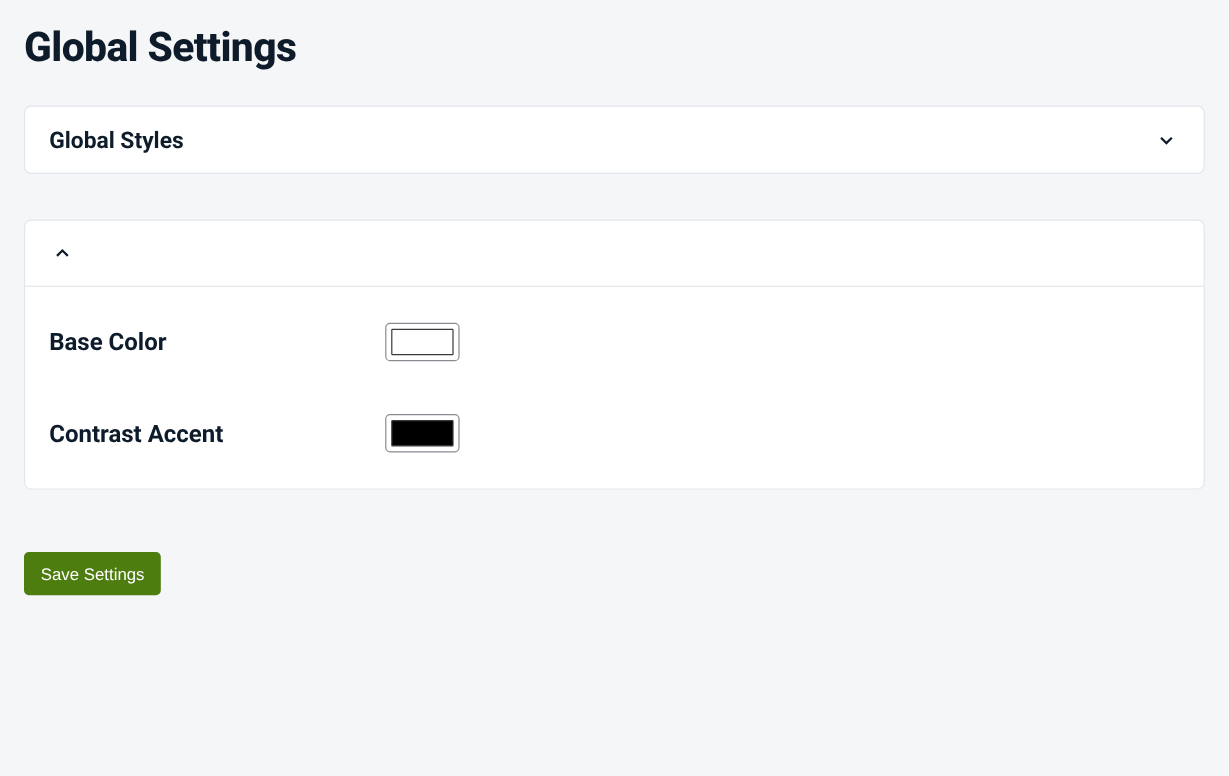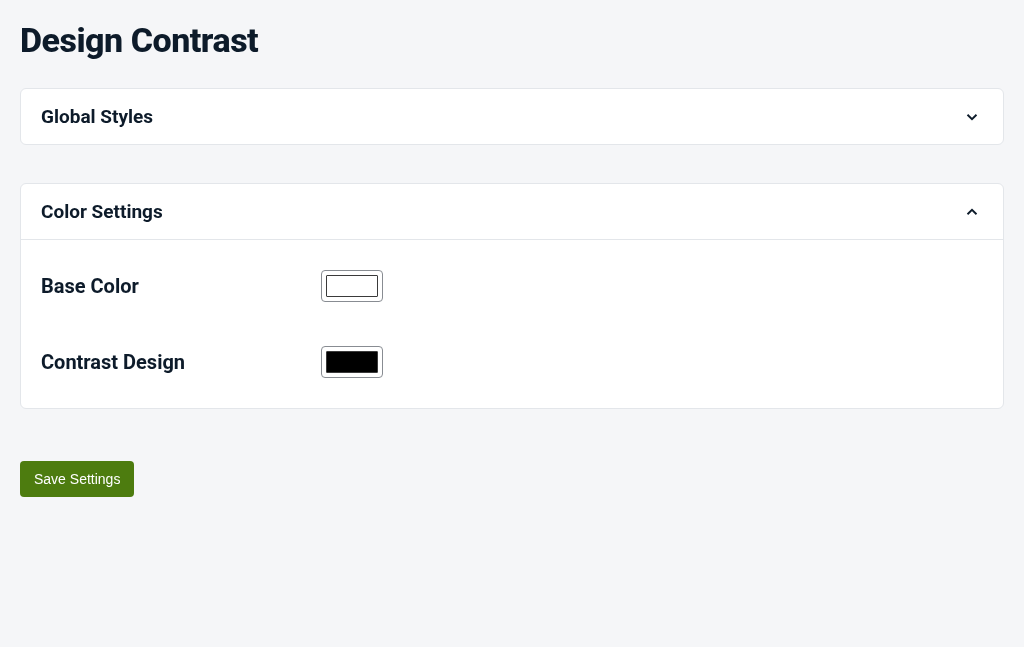--- a/index.html
+++ b/index.html
@@ -100,53 +100,52 @@
       font-weight: 500;
       cursor: pointer;
       margin-top: 14px;
     }
   </style>
 </head>
 <body>
 
 
 
-<h1 class="page-title">Design Contrast</h1>
+<h1 class="page-title">Global Settings</h1>
 
 <div class="card">
   <div class="card-header">
     <div class="card-title">Global Styles</div>
     <div class="chevron">
       <svg viewBox="0 0 24 24">
           <polyline points="6 9 12 15 18 9"></polyline>
         </svg>
     </div>
   </div>
 </div>
 
 <div class="card">
   <div class="card-header">
-    <div class="card-title">Color Settings</div>
     <div class="chevron">
       <svg viewBox="0 0 24 24">
           <polyline points="6 15 12 9 18 15"></polyline>
         </svg>
     </div>
   </div>
   <div class="card-body">
 
     <div class="color-row">
       <div class="color-label">Base Color</div>
       <div class="color-swatch-wrapper">
         <div class="color-swatch" style="background:#ffffff;"></div>
       </div>
     </div>
 
     <div class="color-row">
-      <div class="color-label">Contrast Design</div>
+      <div class="color-label">Contrast Accent</div>
       <div class="color-swatch-wrapper">
         <div class="color-swatch" style="background:#000000;"></div>
       </div>
     </div>
 
 
   </div>
 </div>
 
 <button class="save-btn">Save Settings</button>

